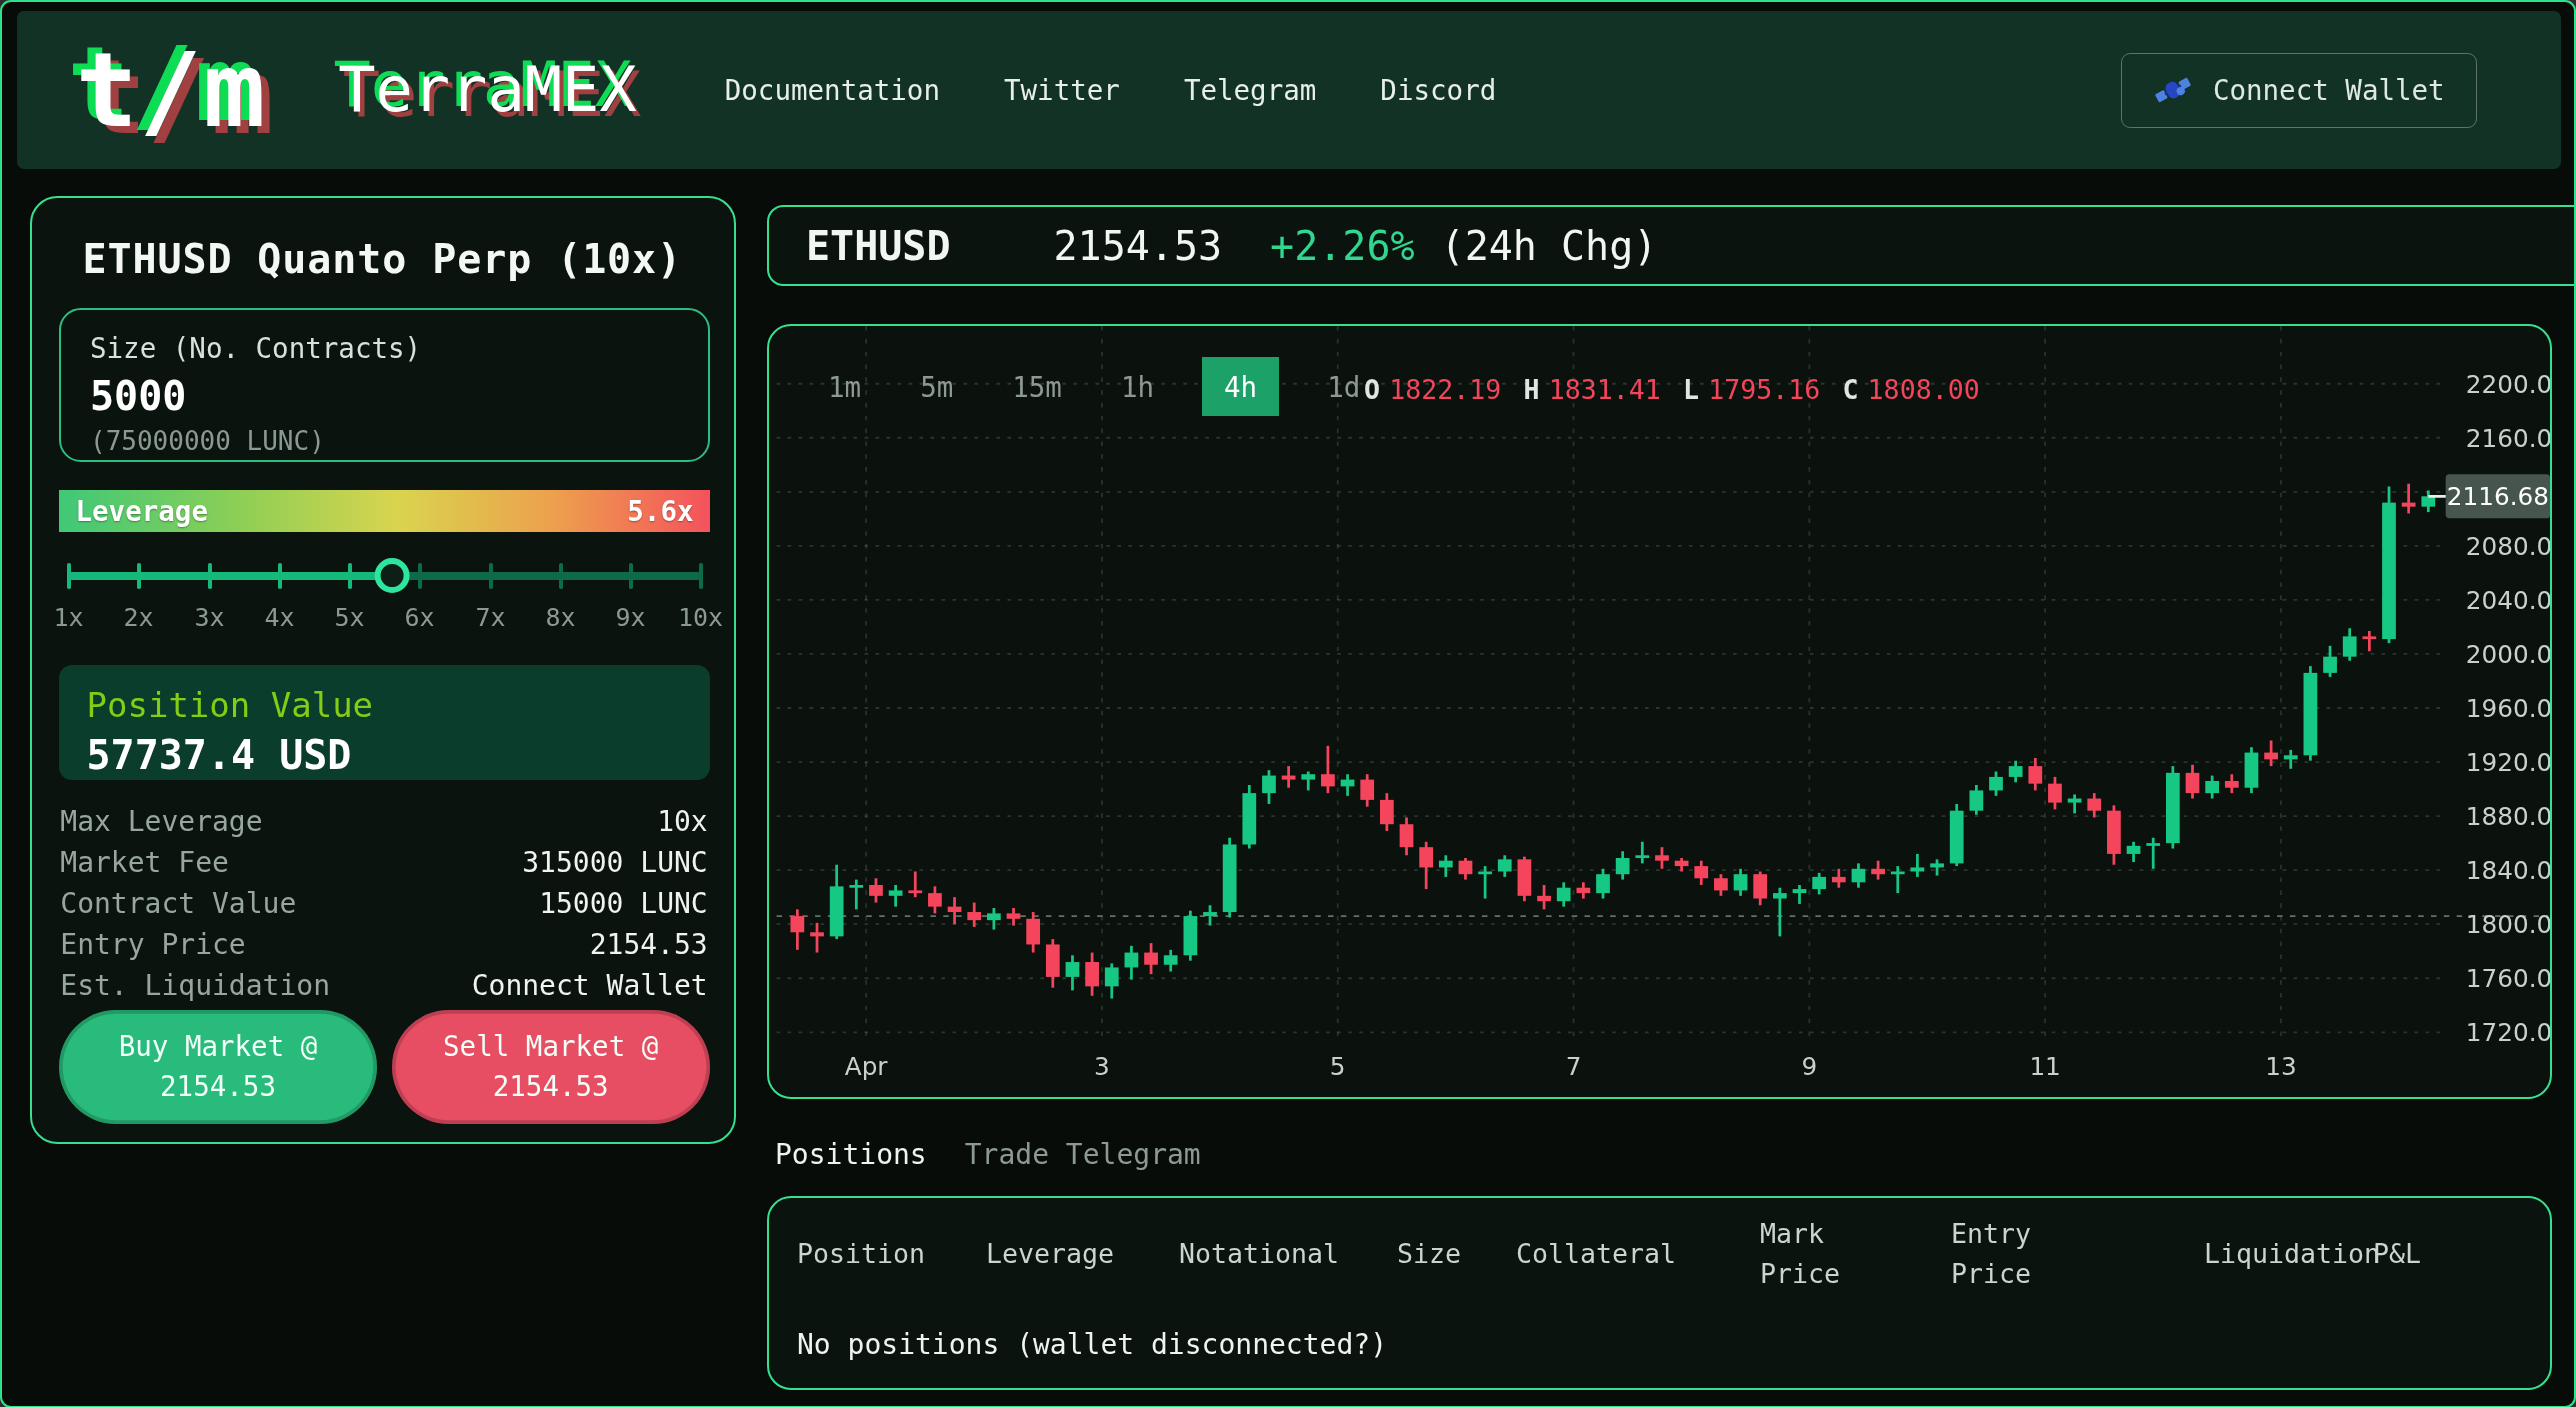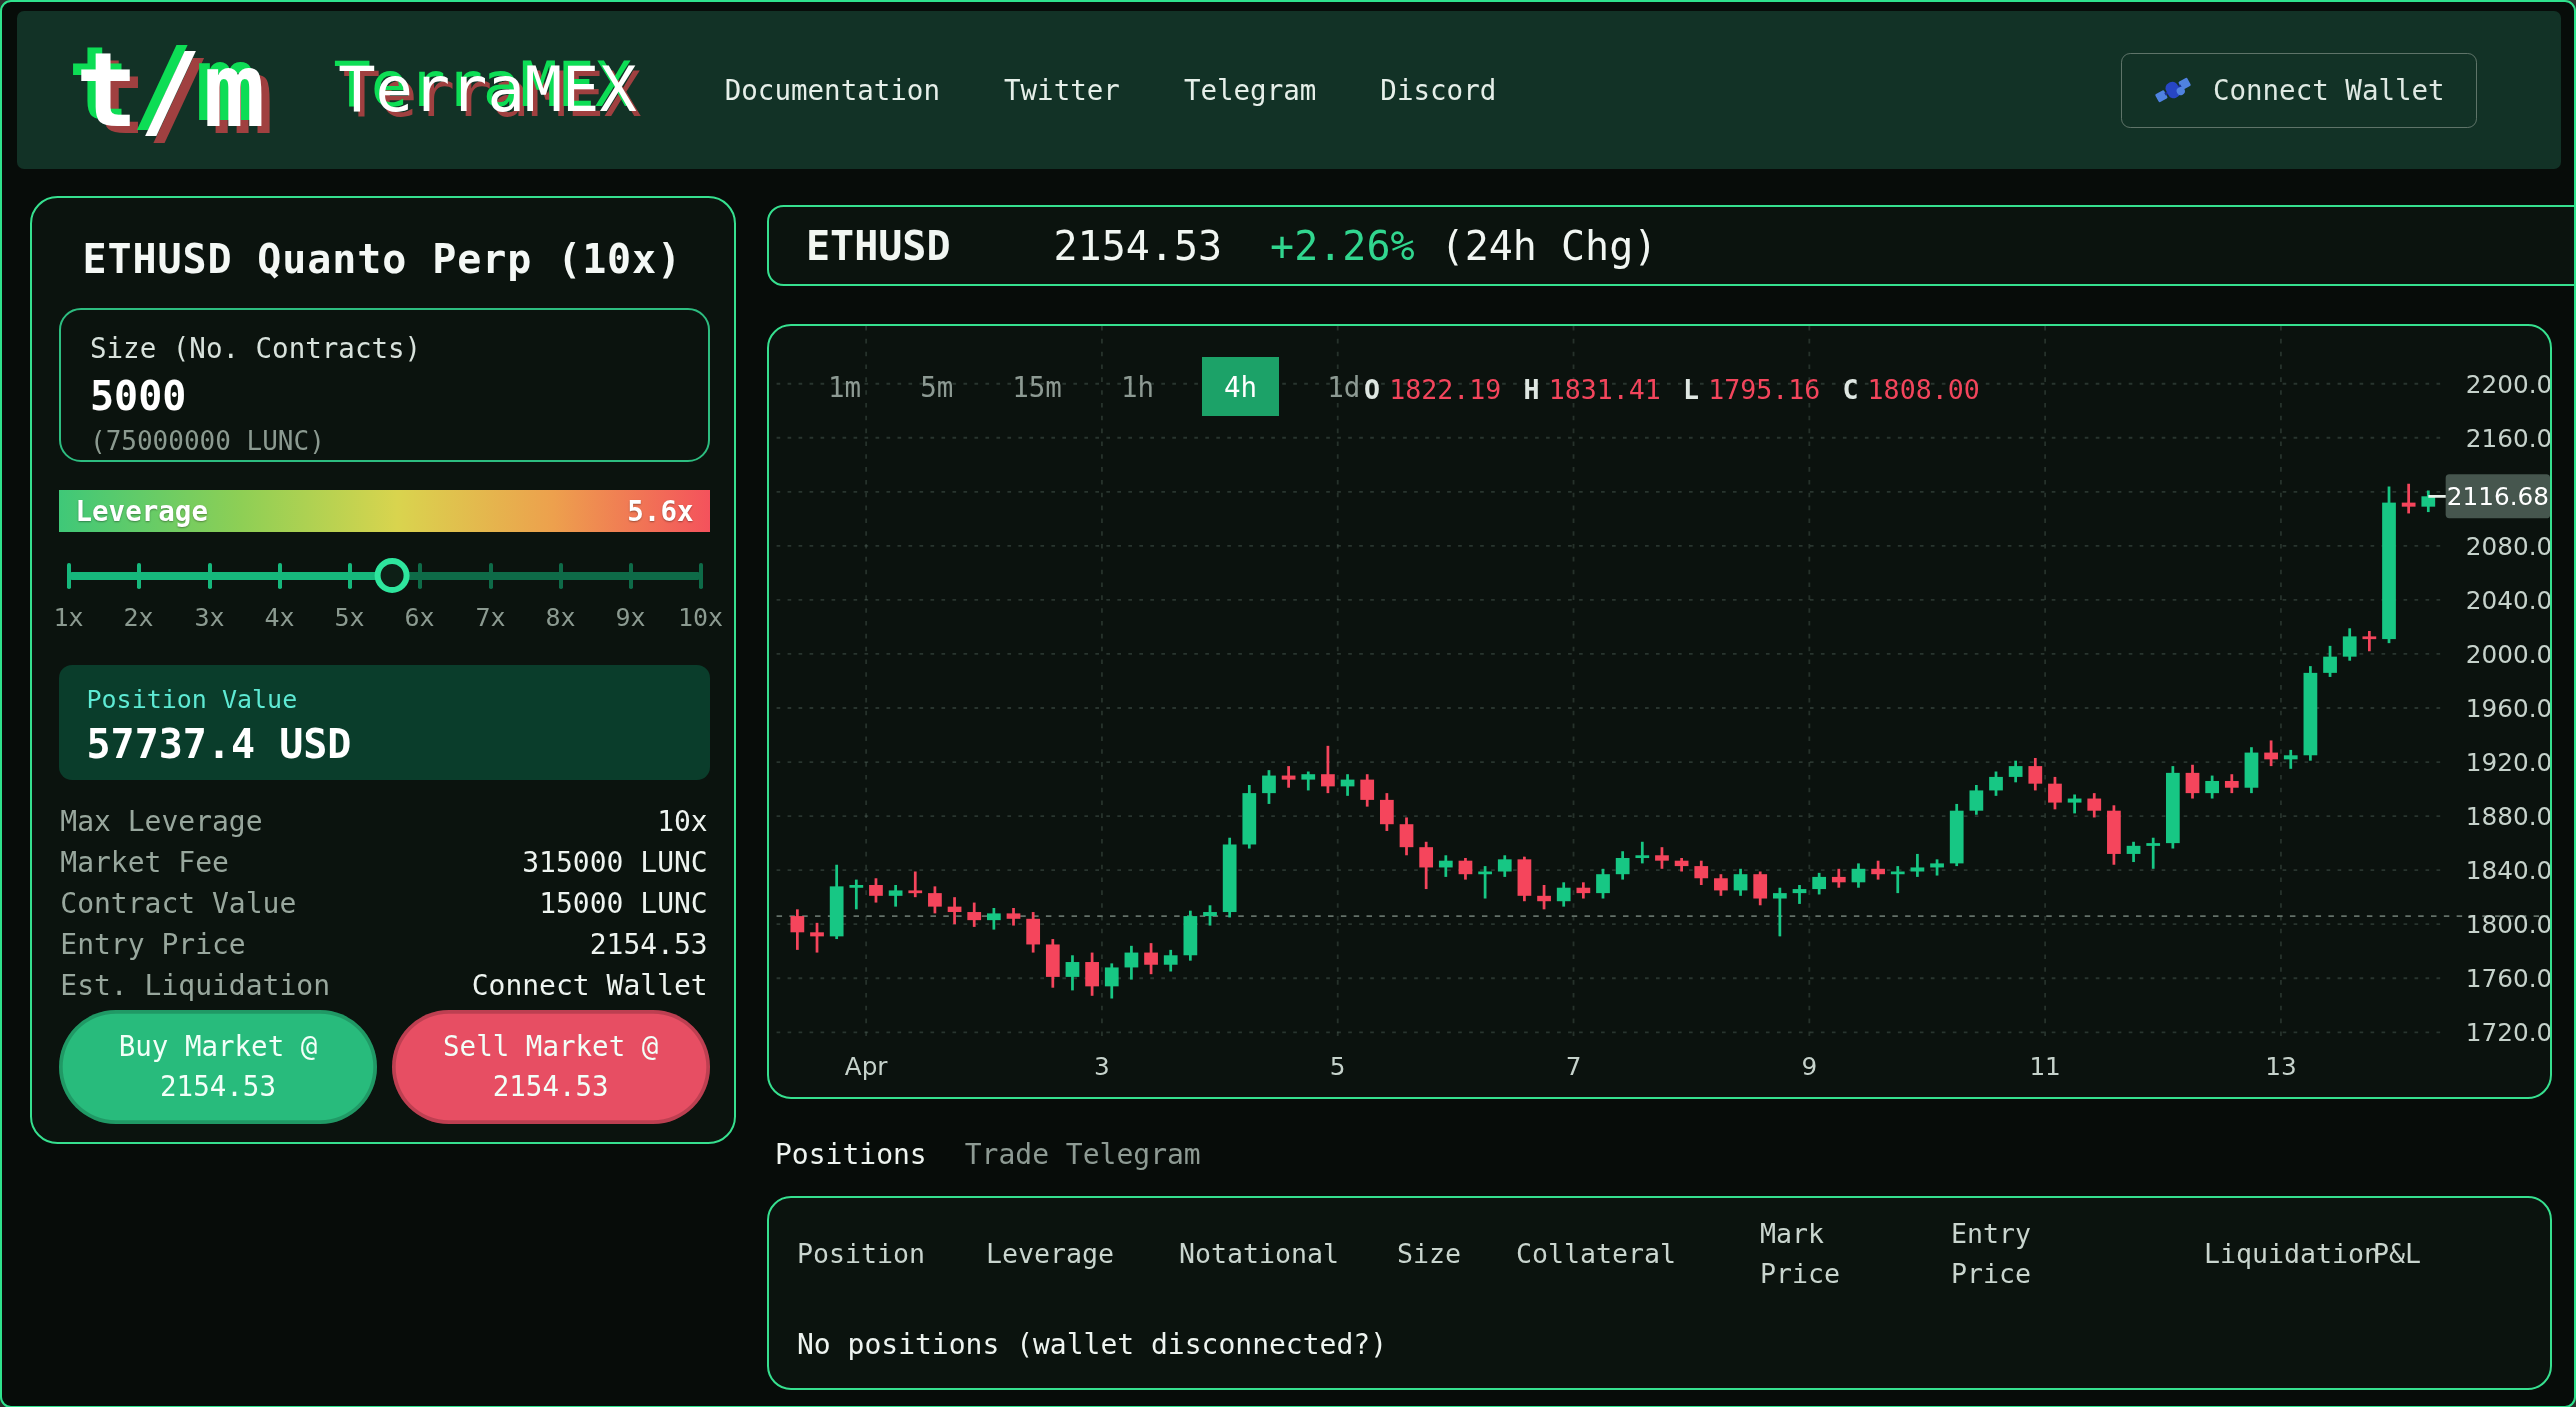--- a/index.html
+++ b/index.html
@@ -24,21 +24,21 @@
   .size-box .sub{font-size:26px;color:#8b9a90;margin-top:7.3px;}
   .lev-bar{position:absolute;left:27.5px;top:292px;width:651px;height:42px;box-sizing:border-box;display:flex;justify-content:space-between;align-items:center;padding:0 16.5px;font-size:27.5px;font-weight:bold;color:#ffffff;background:linear-gradient(90deg,#3fc878 0%,#8ecf55 28%,#d9d44e 52%,#eda04d 76%,#f4525c 100%);text-shadow:0 0.9px 1.8px rgba(0,0,0,.35);}
   .slider{position:absolute;left:37px;top:348px;width:632px;height:87px;}
   .slider .track{position:absolute;left:0;right:0;top:26px;height:8.2px;background:#0e6b48;border-radius:3.7px;}
   .slider .fill{position:absolute;left:0;top:26px;height:8.2px;background:#16b87c;border-radius:3.7px;}
   .slider .tick{position:absolute;top:16.5px;width:4.6px;height:26.6px;border-radius:1.8px;}
   .slider .tick.on{background:#16b87c;} .slider .tick.off{background:#0e6b48;}
   .slider .handle{position:absolute;top:12px;width:35px;height:35px;border-radius:50%;border:6.4px solid #2ee59d;background:#0d1f16;box-sizing:border-box;transform:translateX(-17.4px);}
   .slider .tlabel{position:absolute;top:57px;font-size:25px;color:#8b9a90;transform:translateX(-50%);}
   .pos-box{position:absolute;left:27.5px;top:467px;width:651px;height:115px;background:#0a3d2b;border-radius:13px;box-sizing:border-box;padding:20px 27.5px;}
-  .pos-box .lbl{font-size:25px;color:#5eead4;}
+  .pos-box .lbl{font-size:34px;color:#84cc16;}
   .pos-box .val{font-size:40px;font-weight:bold;color:#ffffff;margin-top:7.3px;}
   .stats{position:absolute;left:27px;top:603px;width:651px;box-sizing:border-box;padding:0 1.8px;}
   .stats .row{display:flex;justify-content:space-between;height:41px;align-items:center;font-size:28px;}
   .stats .k{color:#98a79d;} .stats .v{color:#eef4f0;}
   .btn-row{position:absolute;left:27.5px;top:812px;width:651px;display:flex;gap:14.7px;}
   .btn-row button{width:318px;height:114px;border:none;border-radius:57px;font-family:"DejaVu Sans Mono",monospace;font-size:27.5px;line-height:1.45;color:#f2fff8;cursor:pointer;box-shadow:inset 0 0 0 3.7px rgba(0,0,0,.18);}
   .buy{background:#28bb7c;} .sell{background:#e74e63;}
 
   
   .ticker{position:absolute;left:765px;top:203px;width:2117px;height:81px;border:2.7px solid #36e08f;border-radius:16.5px;background:#0b130e;box-sizing:border-box;display:flex;align-items:center;font-size:40px;color:#f1f6f2;}

